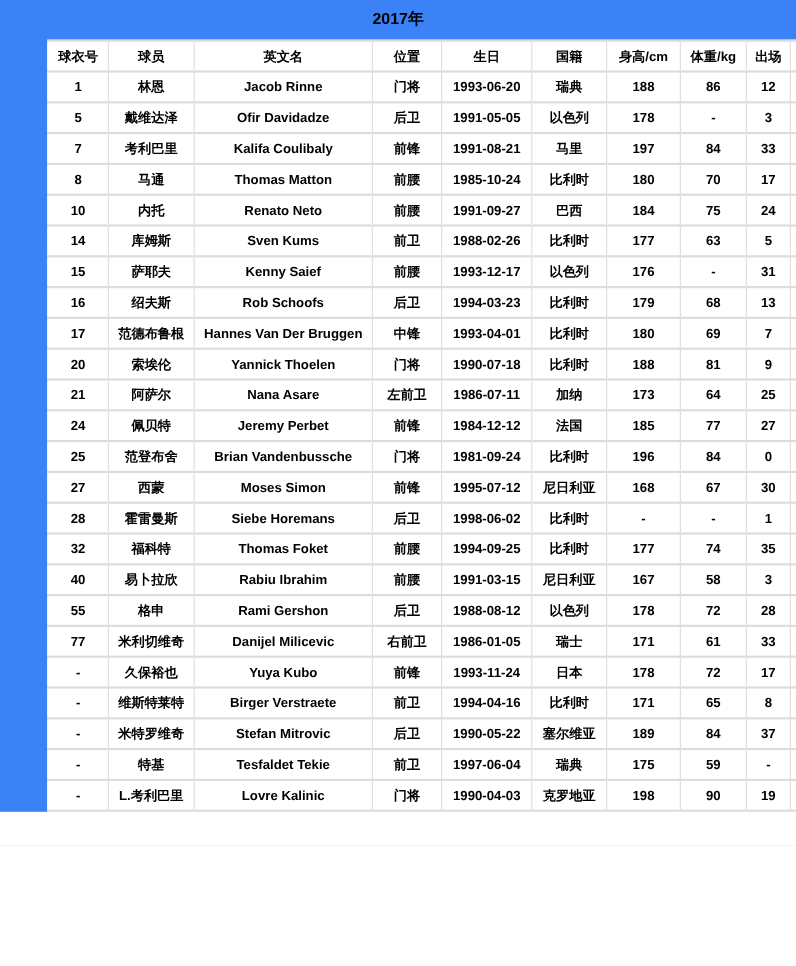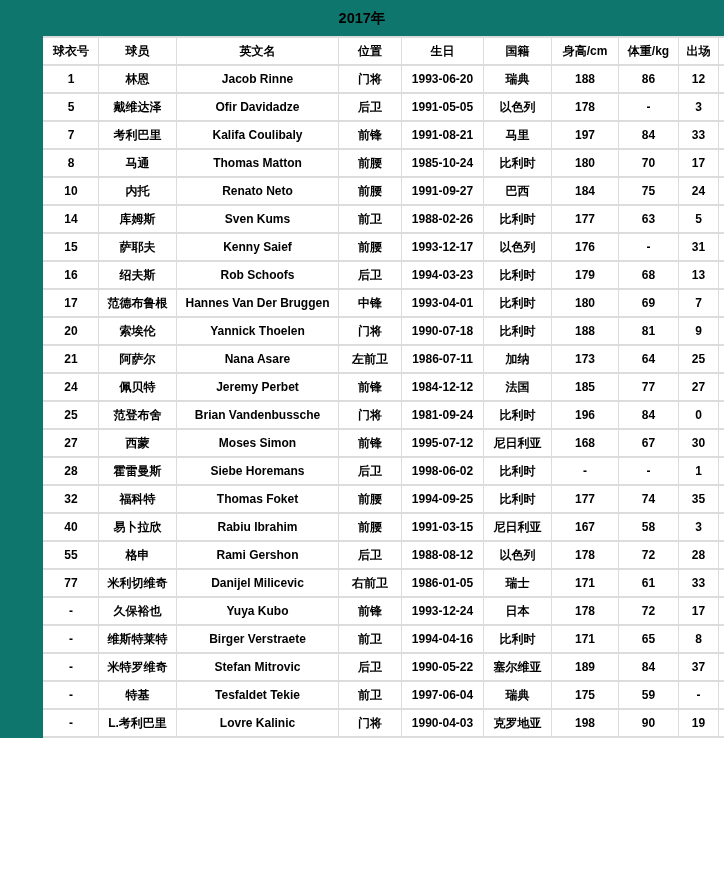--- a/index.html
+++ b/index.html
@@ -4,21 +4,21 @@
 <style>
   html, body {
     margin: 0;
     padding: 0;
     background: #ffffff;
     width: 724px;
     font-family: "Liberation Sans", "DejaVu Sans", sans-serif;
   }
   .page {
     width: 724px;
-    background: #0f766e;
+    background: #3b82f6;
   }
   .title-bar {
     height: 36px;
     line-height: 36px;
     text-align: center;
     font-size: 14.5px;
     font-weight: bold;
     color: #000000;
   }
   table.stats {
@@ -311,21 +311,21 @@
           <td>171</td>
           <td>61</td>
           <td>33</td>
           <td>6</td>
         </tr>
         <tr>
           <td>-</td>
           <td>久保裕也</td>
           <td>Yuya Kubo</td>
           <td>前锋</td>
-          <td>1993-12-24</td>
+          <td>1993-11-24</td>
           <td>日本</td>
           <td>178</td>
           <td>72</td>
           <td>17</td>
           <td>10</td>
         </tr>
         <tr>
           <td>-</td>
           <td>维斯特莱特</td>
           <td>Birger Verstraete</td>

